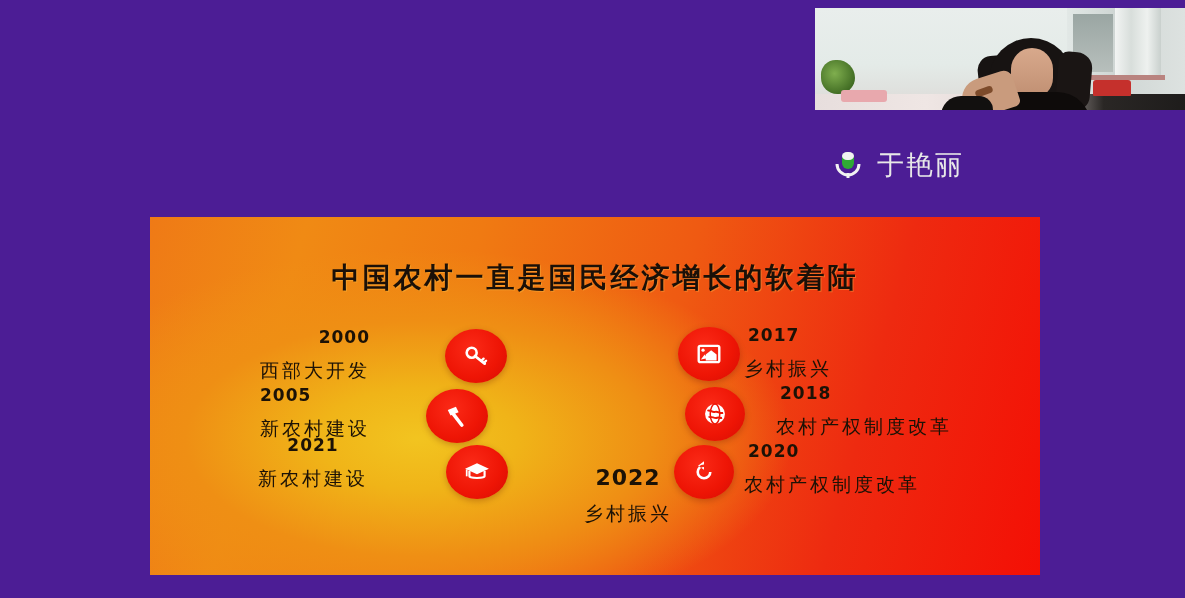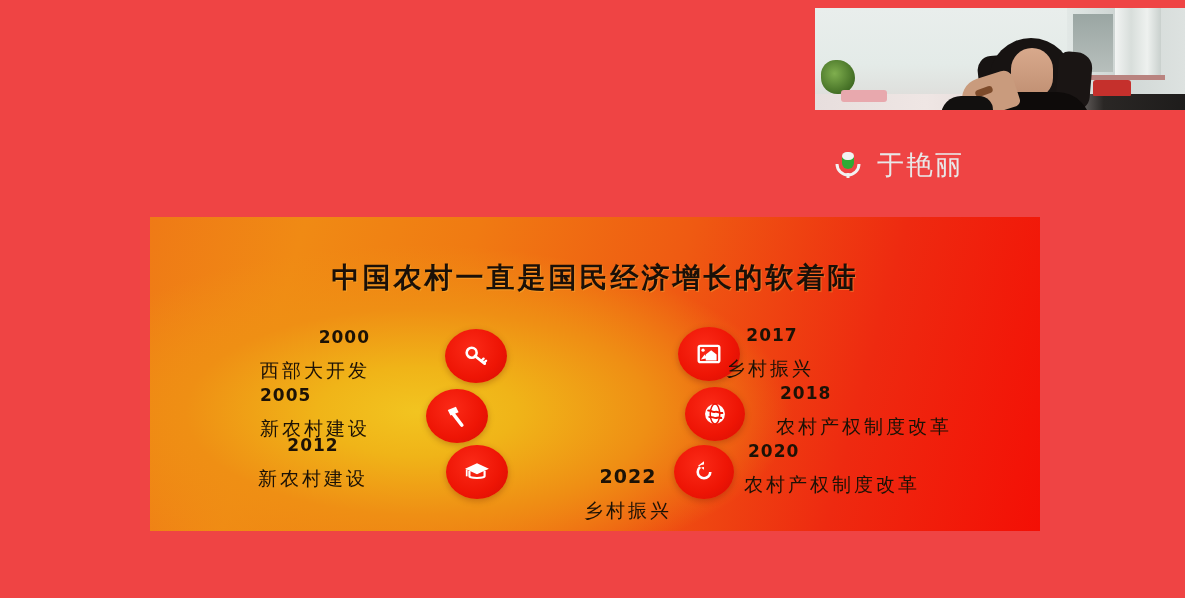--- a/index.html
+++ b/index.html
@@ -9,21 +9,21 @@
     height: 598px;
     overflow: hidden;
     background: #000000;
     font-family: "DejaVu Sans", "Liberation Sans", sans-serif;
   }
 
   #app {
     position: relative;
     width: 1185px;
     height: 598px;
-    background: #ef4444;
+    background: #4c1d95;
   }
 
   
   .webcam-tile {
     position: absolute;
     left: 815px;
     top: 8px;
     width: 370px;
     height: 102px;
     overflow: hidden;
@@ -169,21 +169,21 @@
     letter-spacing: 2px;
     white-space: nowrap;
   }
 
   
   .slide {
     position: absolute;
     left: 150px;
     top: 217px;
     width: 890px;
-    height: 314px;
+    height: 358px;
     background:
       radial-gradient(ellipse 62% 78% at 30% 62%, #f2c420 0%, #f0b418 18%, #ef8f14 42%, rgba(239,120,18,0) 68%),
       linear-gradient(105deg, #ef7a16 0%, #f08a14 16%, #f07a12 34%, #ef5a12 56%, #ee2a10 78%, #f40f05 100%);
     overflow: hidden;
   }
 
   .slide-title {
     position: absolute;
     left: 0;
     top: 42px;
@@ -223,21 +223,21 @@
   }
   .label .text {
     display: block;
     font-size: 19px;
     letter-spacing: 3px;
     margin-top: 11px;
   }
   .label.right-side .year { margin-left: 4px; }
 
   .lbl-center { text-align: center; }
-  .lbl-center .year { font-size: 19px; }
+  .lbl-center .year { font-size: 22px; }
 </style>
 </head>
 <body>
 
 <div id="app">
 
   <div class="webcam-tile">
     <div class="webcam-room">
       <div class="wall-right"></div>
       <div class="window-dark"></div>
@@ -278,21 +278,21 @@
 
     <div class="label" style="left:110px; top:110px; text-align:right;">
       <span class="year">2000</span>
       <span class="text">西部大开发</span>
     </div>
     <div class="label" style="left:110px; top:168px; text-align:left;">
       <span class="year">2005</span>
       <span class="text">新农村建设</span>
     </div>
     <div class="label" style="left:108px; top:218px; text-align:center;">
-      <span class="year">2012</span>
+      <span class="year">2021</span>
       <span class="text">新农村建设</span>
     </div>
 
     <div class="node" style="width:62px;height:54px;left:295px;top:112px;">
       <span>
         <svg width="26" height="26" viewBox="0 0 24 24" xmlns="http://www.w3.org/2000/svg">
           <circle cx="8" cy="9" r="4.6" fill="none" stroke="#ffffff" stroke-width="2.4"></circle>
           <path d="M11 12 L20 19" stroke="#ffffff" stroke-width="2.6" stroke-linecap="round"></path>
           <path d="M17 16.5 L19 14.5 M19.5 18.2 L21.3 16.4" stroke="#ffffff" stroke-width="2.2" stroke-linecap="round"></path>
         </svg>
@@ -342,21 +342,21 @@
       </span>
     </div>
     <div class="node" style="width:60px;height:54px;left:524px;top:228px;">
       <span>
         <svg width="26" height="26" viewBox="0 0 24 24" xmlns="http://www.w3.org/2000/svg">
           <path d="M19 12 A7 7 0 1 1 12 5 L12 2 L6.5 6.2 L12 10 L12 7.4 A4.6 4.6 0 1 0 16.6 12 Z" fill="#ffffff"></path>
         </svg>
       </span>
     </div>
 
-    <div class="label right-side" style="left:576px; top:108px;text-align:center;">
+    <div class="label right-side" style="left:594px; top:108px;">
       <span class="year">2017</span>
       <span class="text">乡村振兴</span>
     </div>
     <div class="label right-side" style="left:626px; top:166px;">
       <span class="year">2018</span>
       <span class="text">农村产权制度改革</span>
     </div>
     <div class="label right-side" style="left:594px; top:224px;">
       <span class="year">2020</span>
       <span class="text">农村产权制度改革</span>

